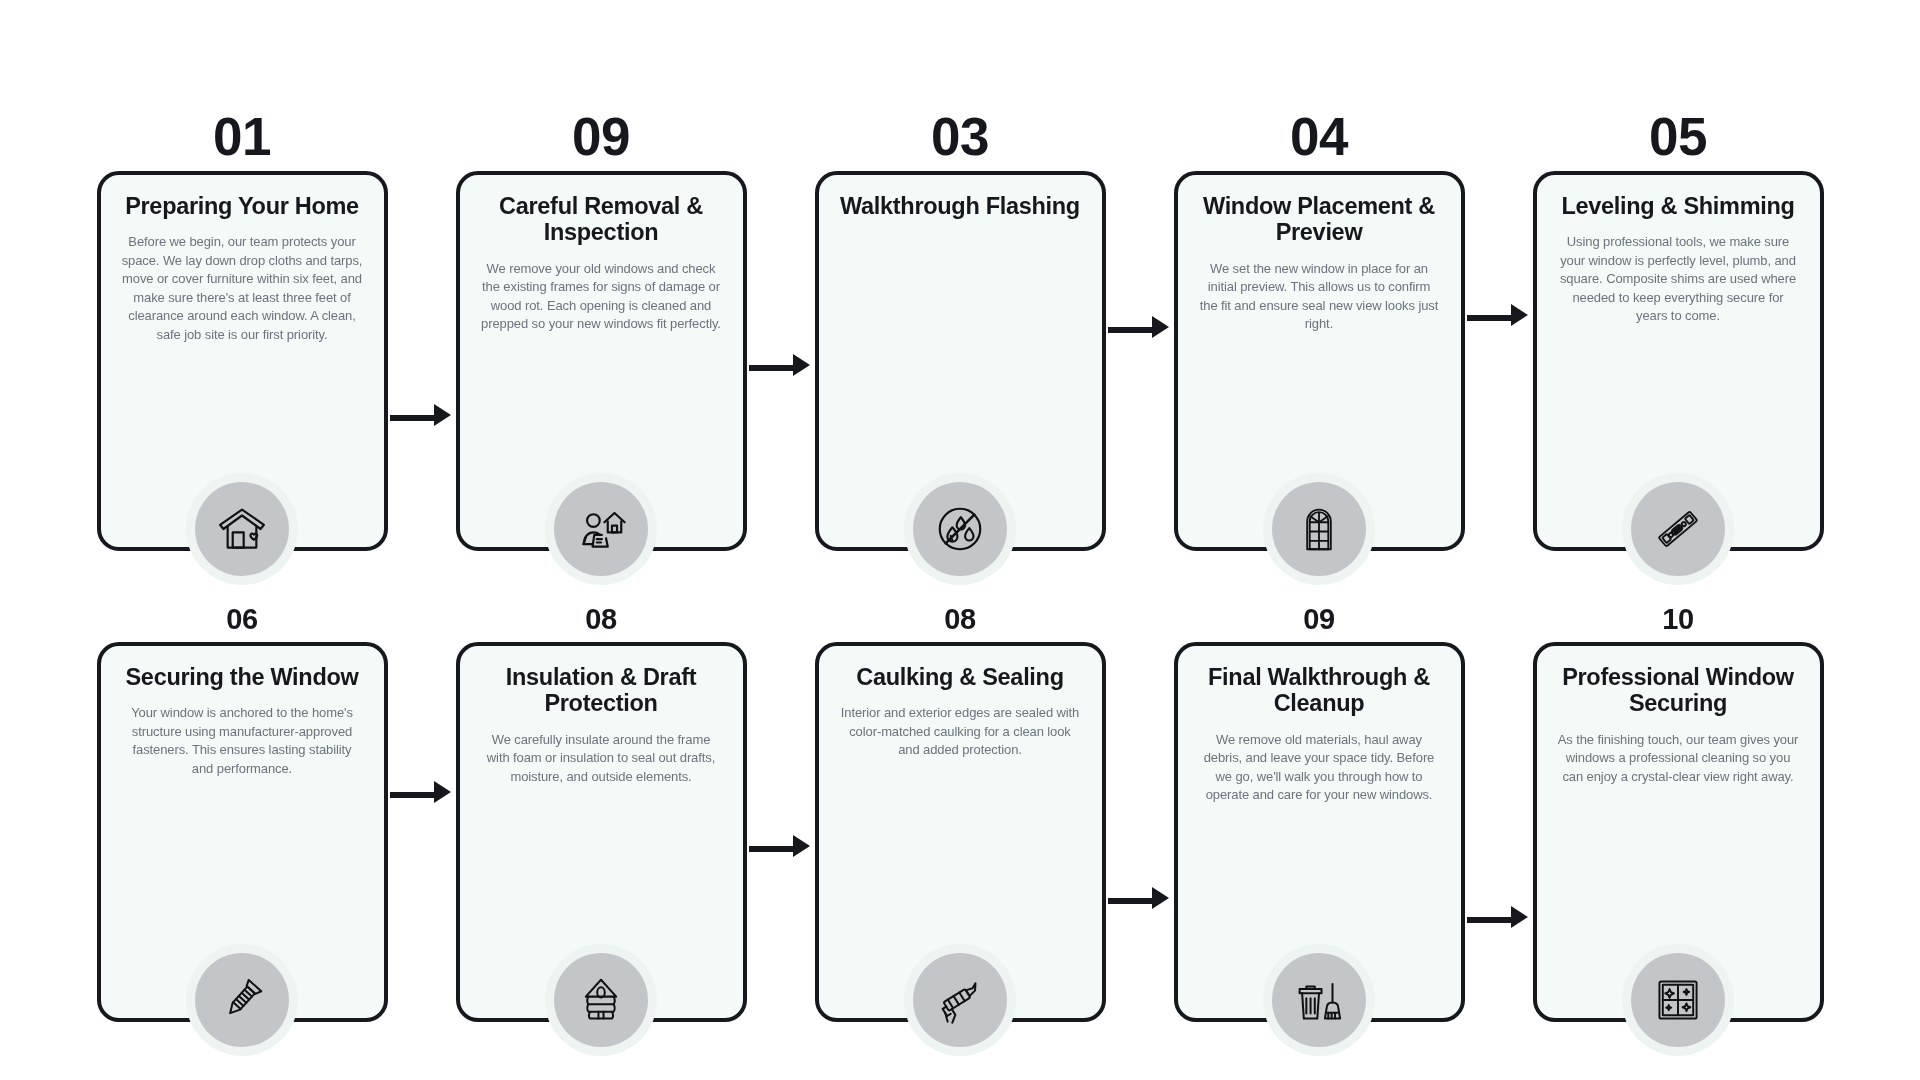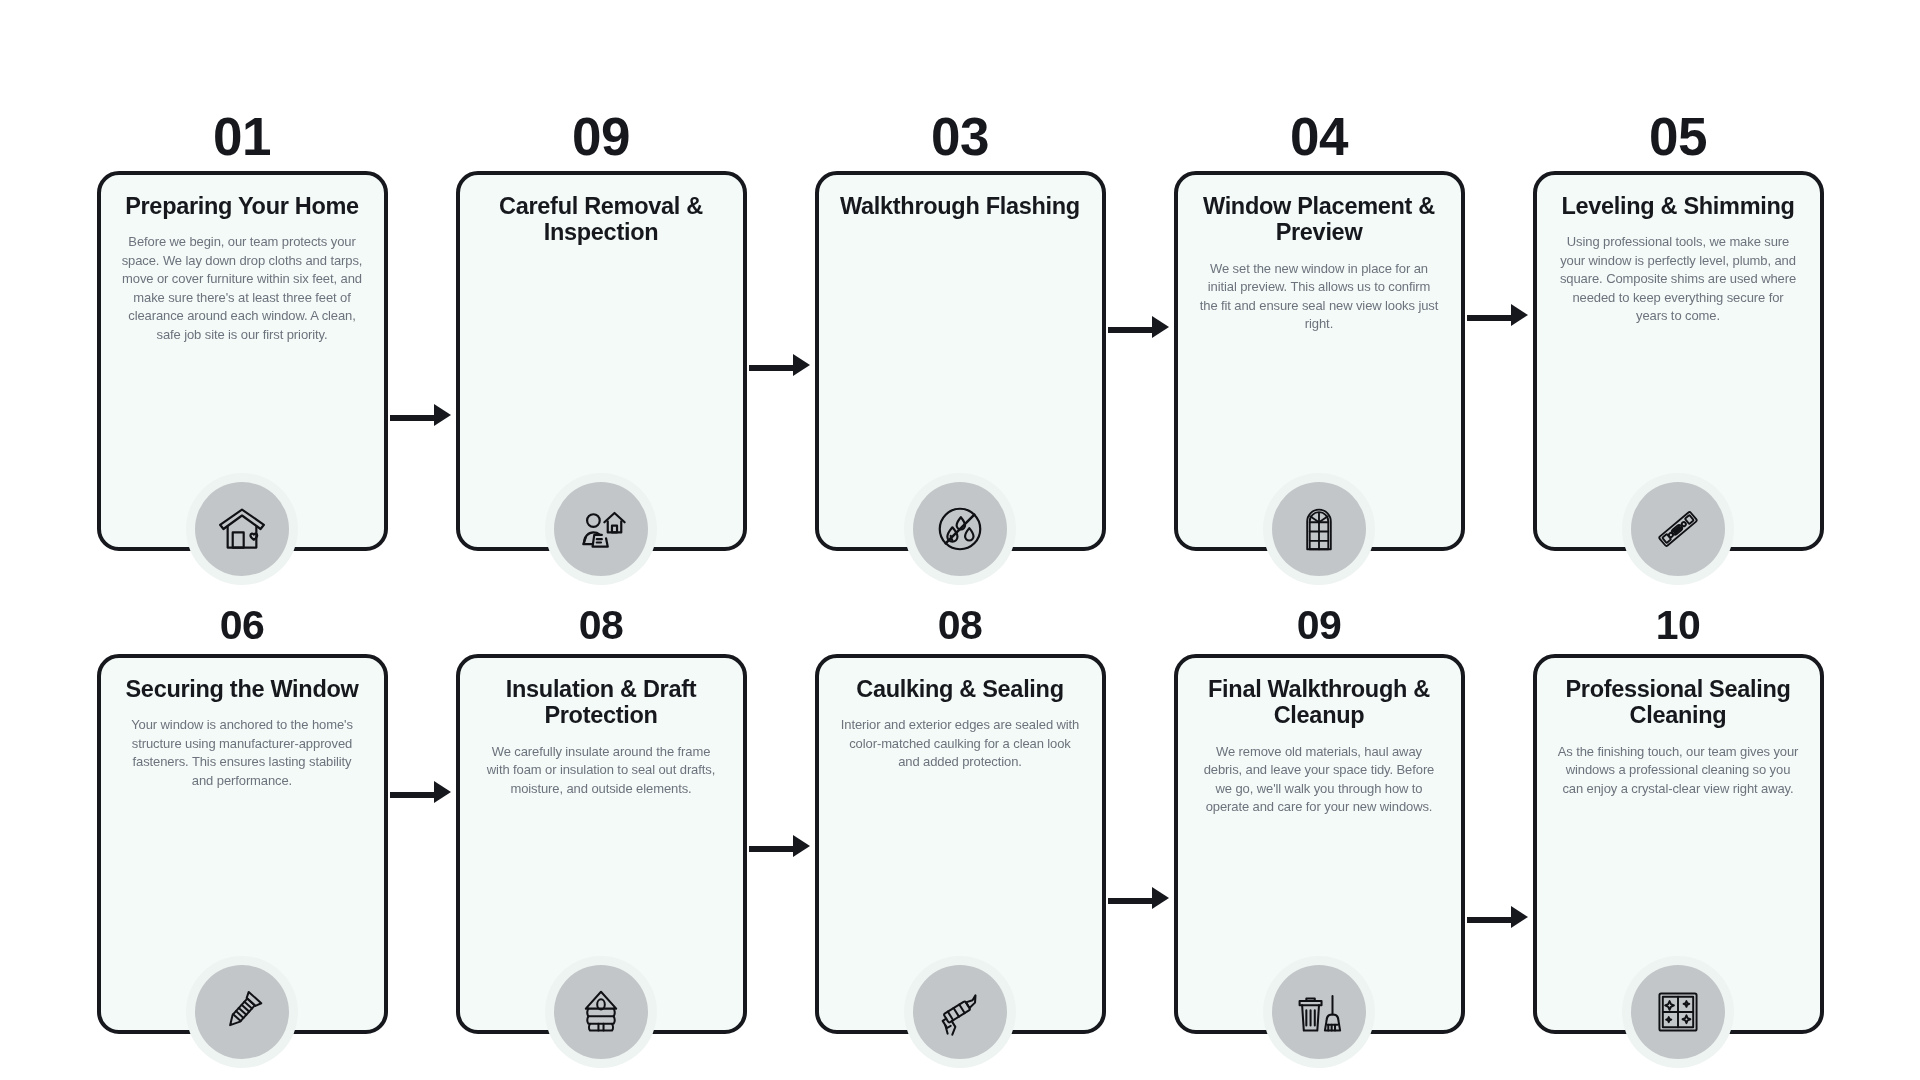--- a/index.html
+++ b/index.html
@@ -150,21 +150,21 @@
   .c5 .shaft { top: 138px; }
   .c5 .head  { top: 127px; }
   .c6 .shaft { top: 192px; }
   .c6 .head  { top: 181px; }
   .c7 .shaft { top: 244px; }
   .c7 .head  { top: 233px; }
   .c8 .shaft { top: 263px; }
   .c8 .head  { top: 252px; }
 
   
-  .row-2 .step-number { font-size: 41px; }
+  .row-2 .step-number { font-size: 29px; }
 </style>
 </head>
 <body>
 
 <div id="board">
 
   <div class="row row-1">
 
     <div class="step">
       <div class="step-number">01</div>
@@ -186,20 +186,21 @@
 
     <div class="connector c1">
       <div class="shaft"></div>
         <div class="head"></div>
     </div>
 
     <div class="step">
       <div class="step-number">09</div>
       <div class="card">
         <div class="card-title">Careful Removal &amp; Inspection</div>
+        <div class="card-body">We remove your old windows and check the existing frames for signs of damage or wood rot. Each opening is cleaned and prepped so your new windows fit perfectly.</div>
         <div class="icon-badge">
           <div class="inner">
             <svg viewBox="0 0 64 64" fill="none" stroke="#101114" stroke-width="2.6" stroke-linecap="round" stroke-linejoin="round">
               <path d="M36 24 L48 13 L60 24"></path>
               <path d="M40 23 V36 H56 V23"></path>
               <rect x="45" y="28" width="6" height="8"></rect>
               <circle cx="23" cy="22" r="7.5"></circle>
               <path d="M12 48 c0-7 5-12 11-12 3 0 5.5 0.9 7.5 2.5"></path>
               <path d="M14 42 l-3 8 h10"></path>
               <path d="M33 39 h-9 l-2 14 h18 l-2 -10"></path>
@@ -391,21 +392,21 @@
     </div>
 
     <div class="connector c8">
       <div class="shaft"></div>
         <div class="head"></div>
     </div>
 
     <div class="step">
       <div class="step-number">10</div>
       <div class="card">
-        <div class="card-title">Professional Sealing Cleaning</div>
+        <div class="card-title">Professional Window Securing</div>
         <div class="card-body">As the finishing touch, our team gives your windows a professional cleaning so you can enjoy a crystal-clear view right away.</div>
         <div class="icon-badge">
           <div class="inner">
             <svg viewBox="0 0 64 64" fill="none" stroke="#101114" stroke-width="2.3" stroke-linecap="round" stroke-linejoin="round">
               <rect x="10" y="10" width="44" height="44" rx="2"></rect>
               <rect x="14" y="14" width="36" height="36"></rect>
               <path d="M32 14 V50 M14 32 H50"></path>
               <path d="M22 19 l1.6 3.6 l3.6 1.6 l-3.6 1.6 l-1.6 3.6 l-1.6 -3.6 l-3.6 -1.6 l3.6 -1.6 Z"></path>
               <path d="M42 36 l1.4 3.2 l3.2 1.4 l-3.2 1.4 l-1.4 3.2 l-1.4 -3.2 l-3.2 -1.4 l3.2 -1.4 Z"></path>
               <path d="M42 19 l1 2.4 l2.4 1 l-2.4 1 l-1 2.4 l-1 -2.4 l-2.4 -1 l2.4 -1 Z"></path>

